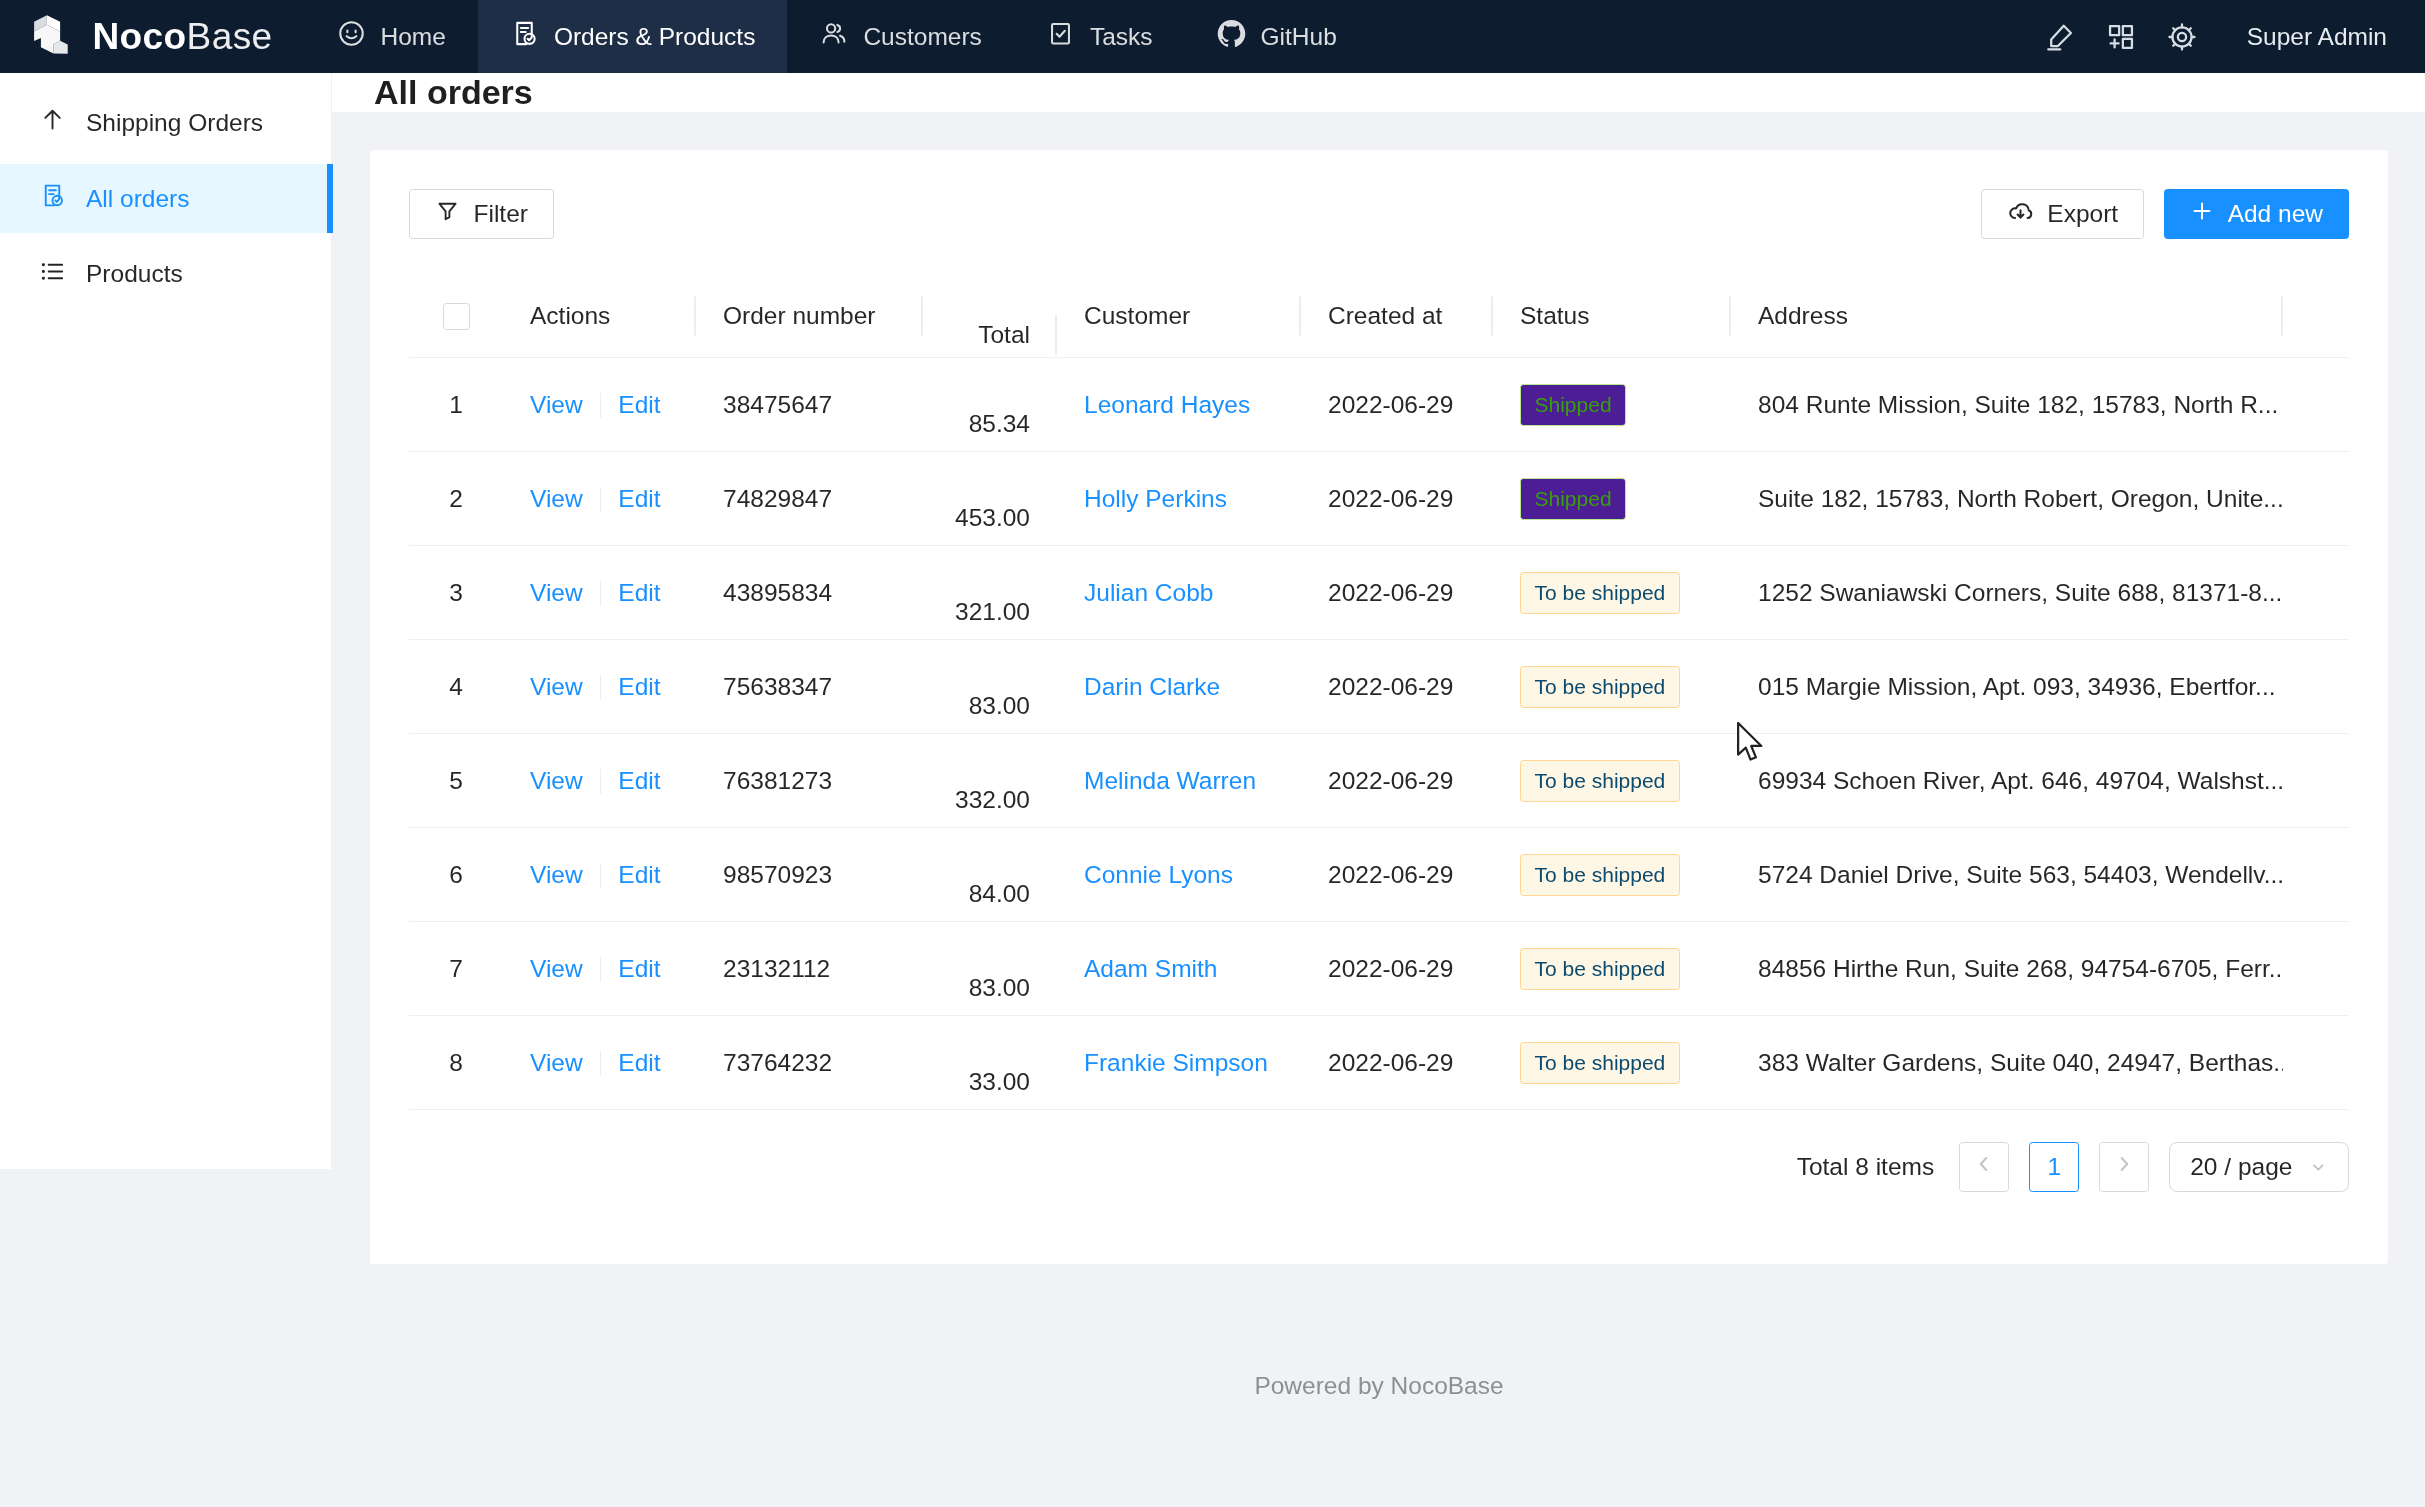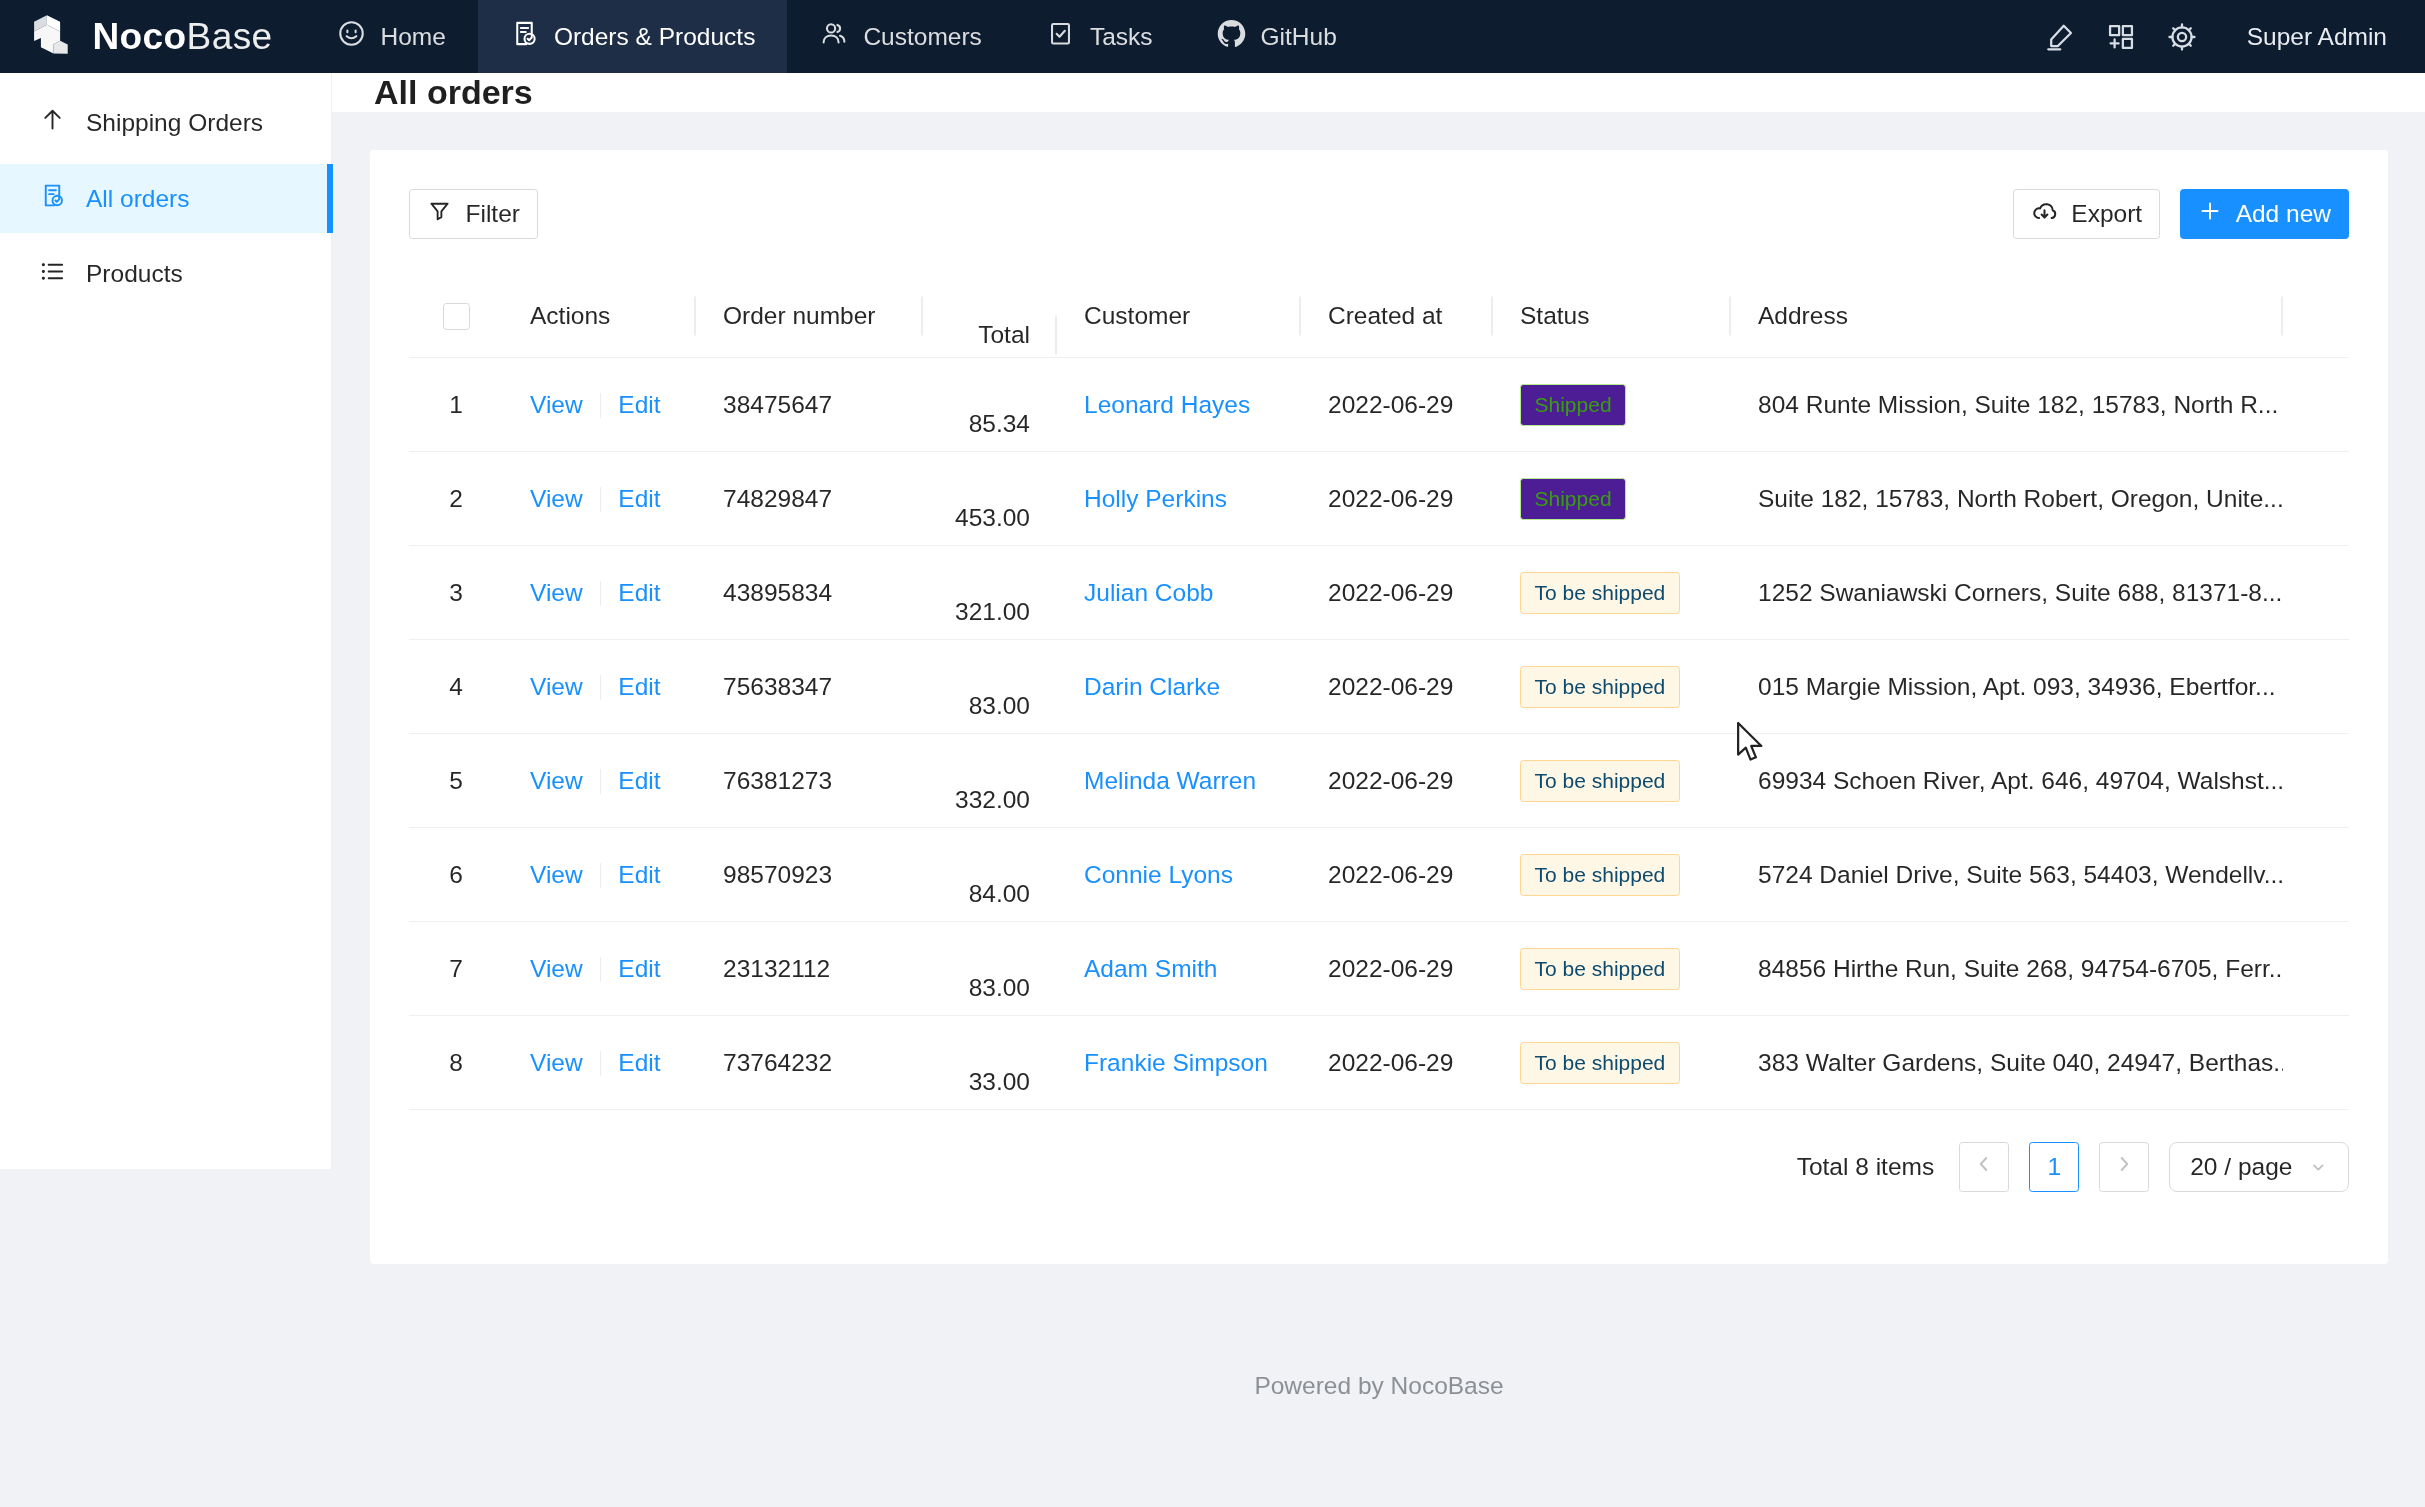--- a/index.html
+++ b/index.html
@@ -30,21 +30,21 @@
 
   .main { flex:1; display:flex; flex-direction:column; min-width:0; }
   .page-header { background:#fff; height:124px; display:flex; align-items:center; padding:0 42px; }
   .page-title { font-size:34px; font-weight:600; color:rgba(0,0,0,.88); }
   .content { flex:1; background:#f0f2f5; padding:38px 38px 0 38px; }
 
   
   .card { background:#fff; border-radius:3.4px; padding:39px 39px 0 39px; height:1114px; }
   .toolbar { display:flex; align-items:center; margin-bottom:35px; }
   .spacer { flex:1; }
-  .btn { height:50px; display:inline-flex; align-items:center; gap:13.5px; padding:0 17px; border:1.7px solid #d9d9d9; border-radius:3.4px; background:#fff; font-size:24.5px; color:rgba(0,0,0,.85); cursor:pointer; white-space:nowrap; }
+  .btn { height:50px; display:inline-flex; align-items:center; gap:13.5px; padding:0 25px; border:1.7px solid #d9d9d9; border-radius:3.4px; background:#fff; font-size:24.5px; color:rgba(0,0,0,.85); cursor:pointer; white-space:nowrap; }
   .btn + .btn { margin-left:20px; }
   .btn.primary { background:#1890ff; border-color:#1890ff; color:#fff; }
 
   
   .grid { display:grid; grid-template-columns:94px 193px 227px 134px 244px 192px 238px 552px 64px; align-items:center; }
   .thead { height:84px; border-bottom:1.7px solid #f0f0f0; }
   .th { font-size:24.5px; font-weight:500; color:rgba(0,0,0,.85); padding:0 27px; position:relative; white-space:nowrap; }
   .th.sep::after { content:""; position:absolute; right:0; top:50%; transform:translateY(-50%); width:1.7px; height:39px; background:rgba(0,0,0,.07); }
   .tr { height:94px; border-bottom:1.7px solid #f0f0f0; font-size:24.5px; }
   .td { padding:0 27px; white-space:nowrap; overflow:hidden; color:rgba(0,0,0,.85); }

